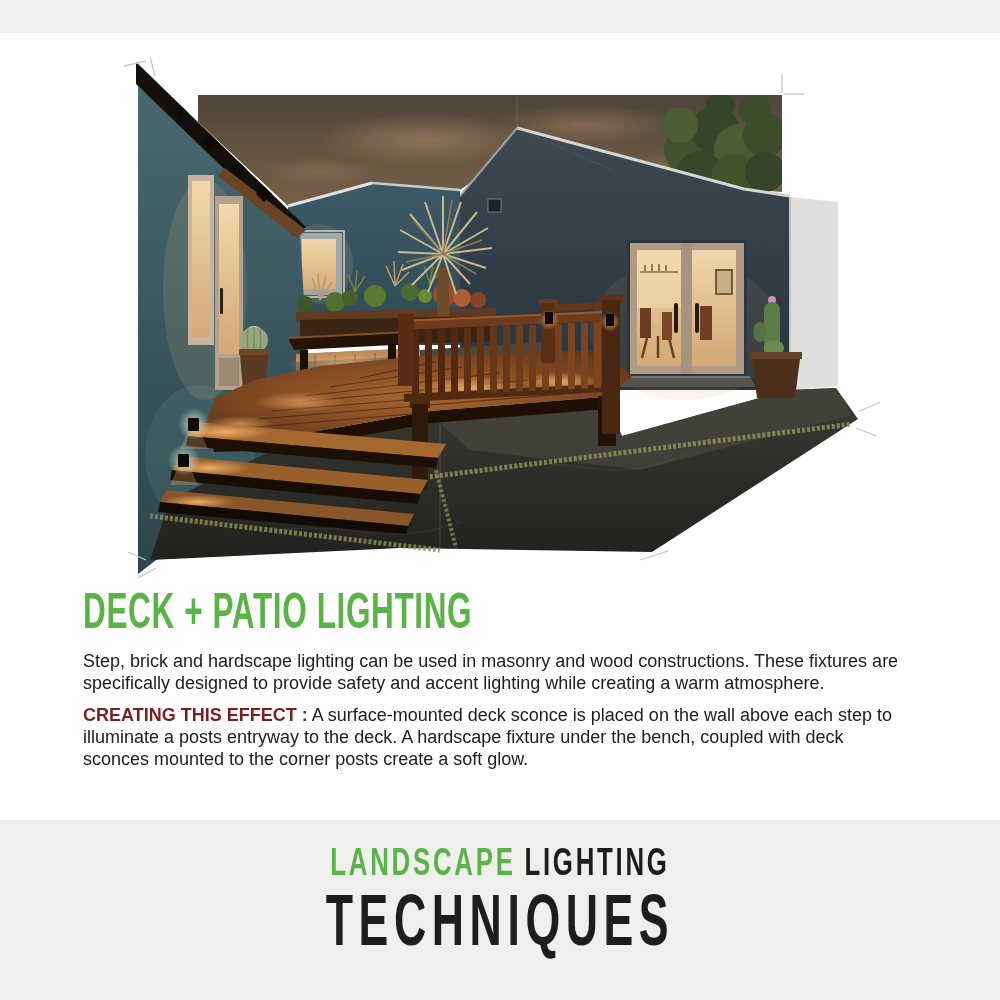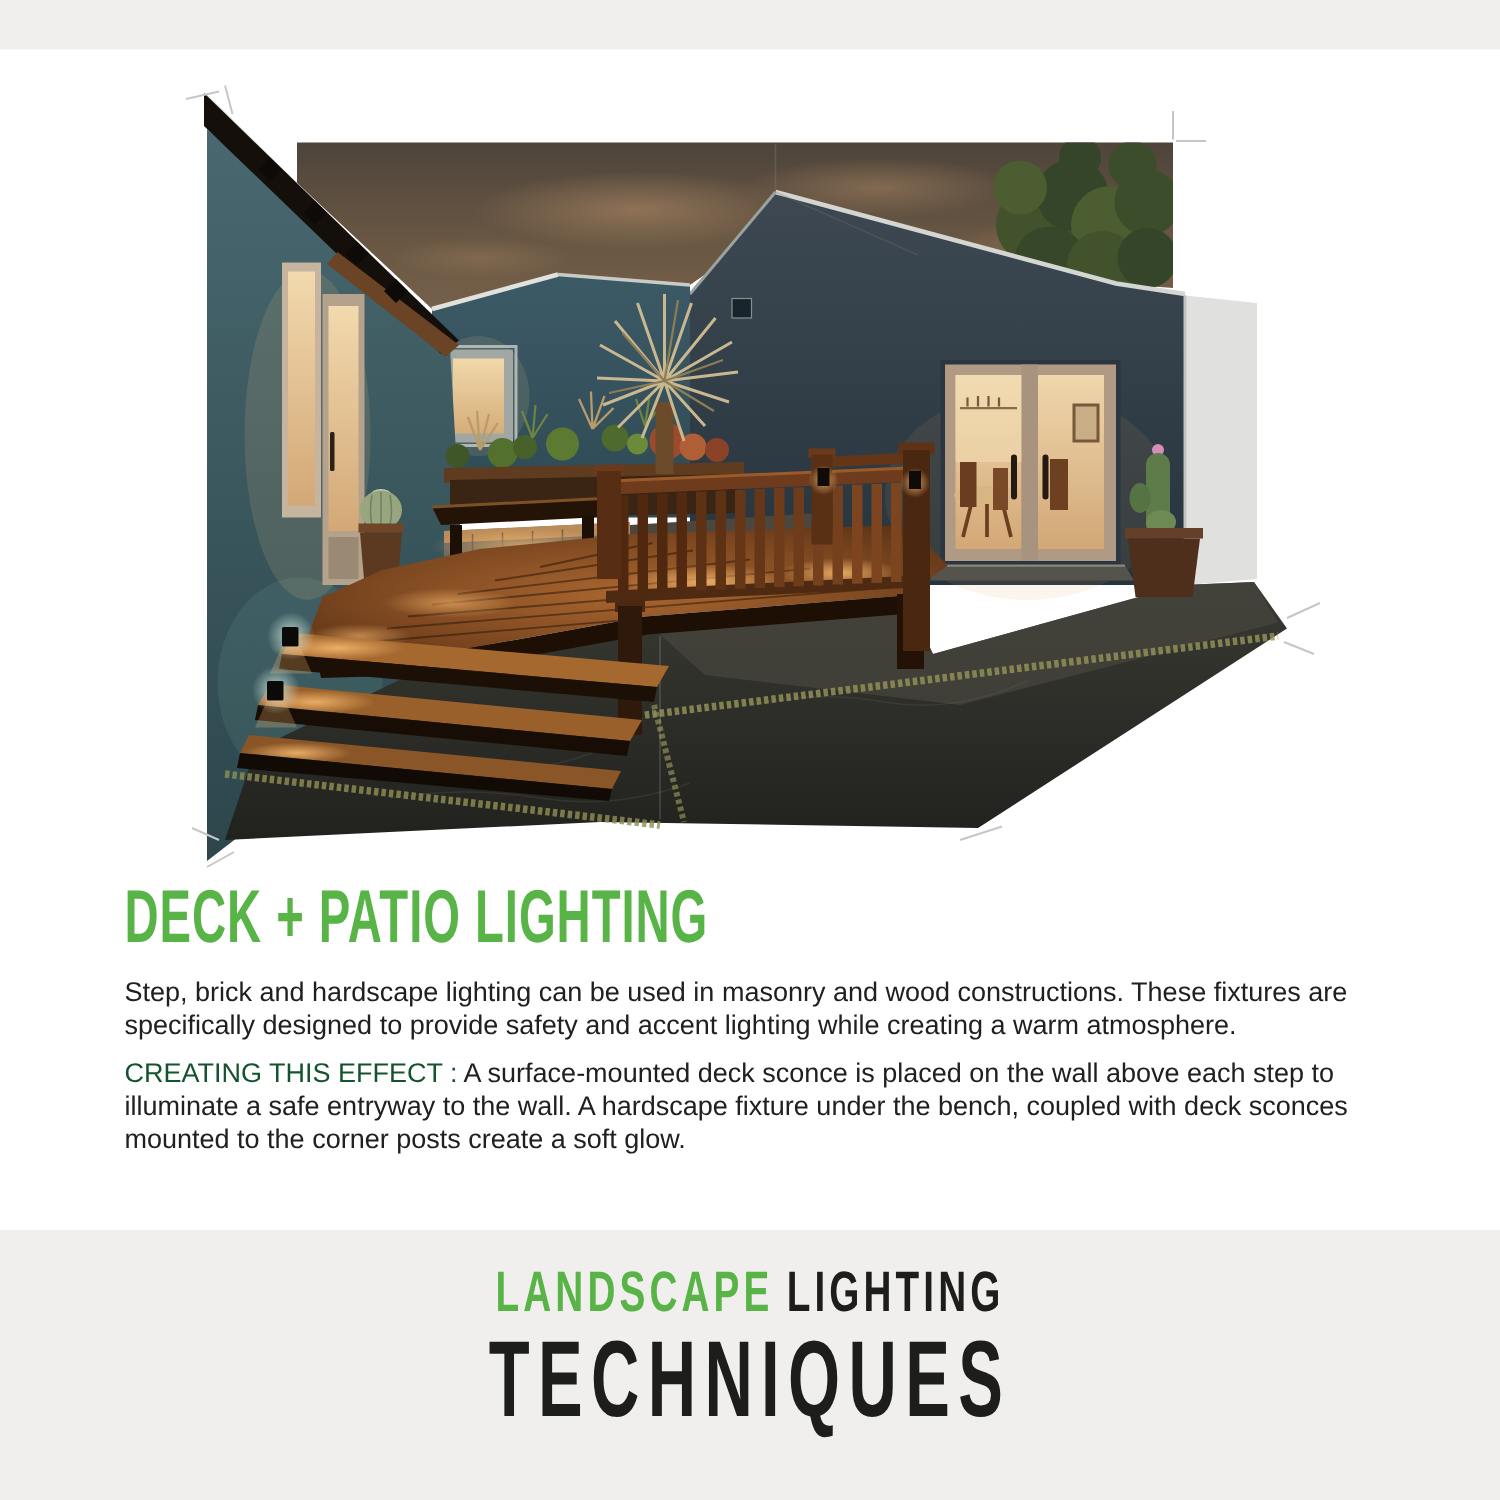--- a/index.html
+++ b/index.html
@@ -5,21 +5,21 @@
   html,body{margin:0;padding:0;background:#ffffff;}
   .page{position:relative;width:1000px;height:1000px;background:#ffffff;overflow:hidden;
         font-family:"Liberation Sans",sans-serif;}
   .band-top{position:absolute;left:0;top:0;width:100%;height:33px;background:#f0efed;}
   .band-footer{position:absolute;left:0;top:820px;width:100%;height:180px;background:#f0efed;}
   svg.illo{position:absolute;left:0;top:0;}
   .copy{position:absolute;left:83px;top:584px;width:836px;color:#202020;}
   .title{margin:0 0 12px 0;font-size:50px;line-height:54px;font-weight:700;color:#58b447;
          letter-spacing:1px;white-space:nowrap;transform:scaleX(.63);transform-origin:left center;}
   .para{margin:0 0 10px 0;font-size:18px;line-height:22px;width:828px;color:#202020;}
-  .para b{font-weight:400;color:#14532d;}
+  .para b{font-weight:700;color:#7f1d1d;}
   .footer-line1{position:absolute;top:843px;left:0;width:100%;display:flex;justify-content:center;
                 gap:13px;font-weight:700;font-size:38px;line-height:38px;letter-spacing:4px;
                 transform:scaleX(.68);white-space:nowrap;}
   .footer-line1 .green{color:#58b447;}
   .footer-line1 .dark{color:#1d1d1b;}
   .footer-line2{position:absolute;top:888px;left:0;width:100%;text-align:center;font-weight:700;
                 font-size:72px;line-height:64px;letter-spacing:9px;transform:scaleX(.62);
                 color:#1d1d1b;white-space:nowrap;}
 </style>
 </head>
@@ -314,21 +314,21 @@
         <line x1="856" y1="428" x2="876" y2="436"></line>
       <line x1="128" y1="552" x2="146" y2="560"></line>
         <line x1="138" y1="578" x2="156" y2="568"></line>
       <line x1="640" y1="560" x2="668" y2="551"></line>
     </g>
   </svg>
 
   <div class="copy">
     <h1 class="title">DECK + PATIO LIGHTING</h1>
     <p class="para">Step, brick and hardscape lighting can be used in masonry and wood constructions. These fixtures are specifically designed to provide safety and accent lighting while creating a warm atmosphere.</p>
-    <p class="para"><b>CREATING THIS EFFECT :</b> <span>A surface-mounted deck sconce is placed on the wall above each step to illuminate a safe entryway to the wall. A hardscape fixture under the bench, coupled with deck sconces mounted to the corner posts create a soft glow.</span></p>
+    <p class="para"><b>CREATING THIS EFFECT :</b> <span>A surface-mounted deck sconce is placed on the wall above each step to illuminate a posts entryway to the deck. A hardscape fixture under the bench, coupled with deck sconces mounted to the corner posts create a soft glow.</span></p>
   </div>
 
   <div class="band-footer"></div>
   <div class="footer-line1">
     <span class="green">LANDSCAPE</span>
     <span class="dark">LIGHTING</span>
   </div>
   <div class="footer-line2">TECHNIQUES</div>
 
 </div>

